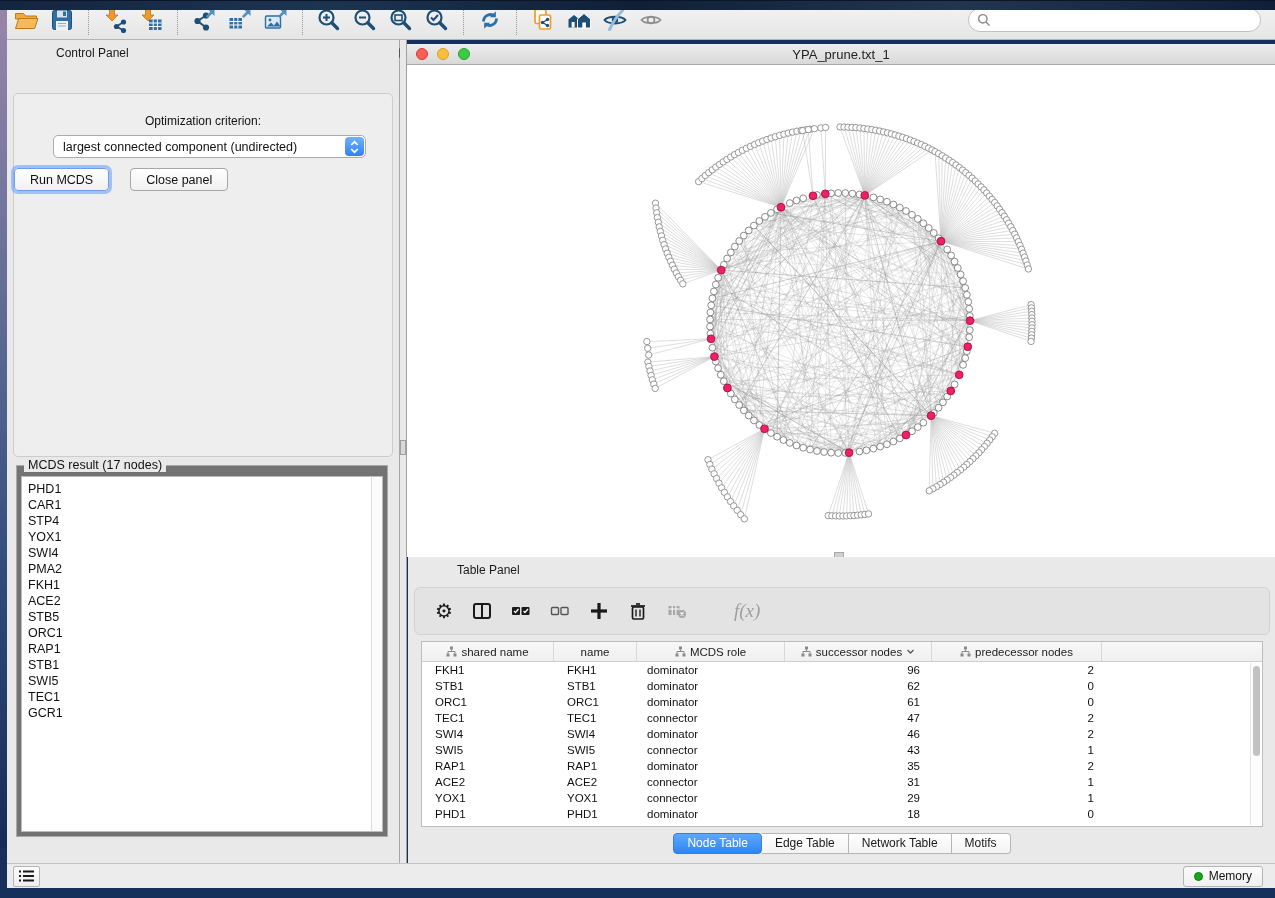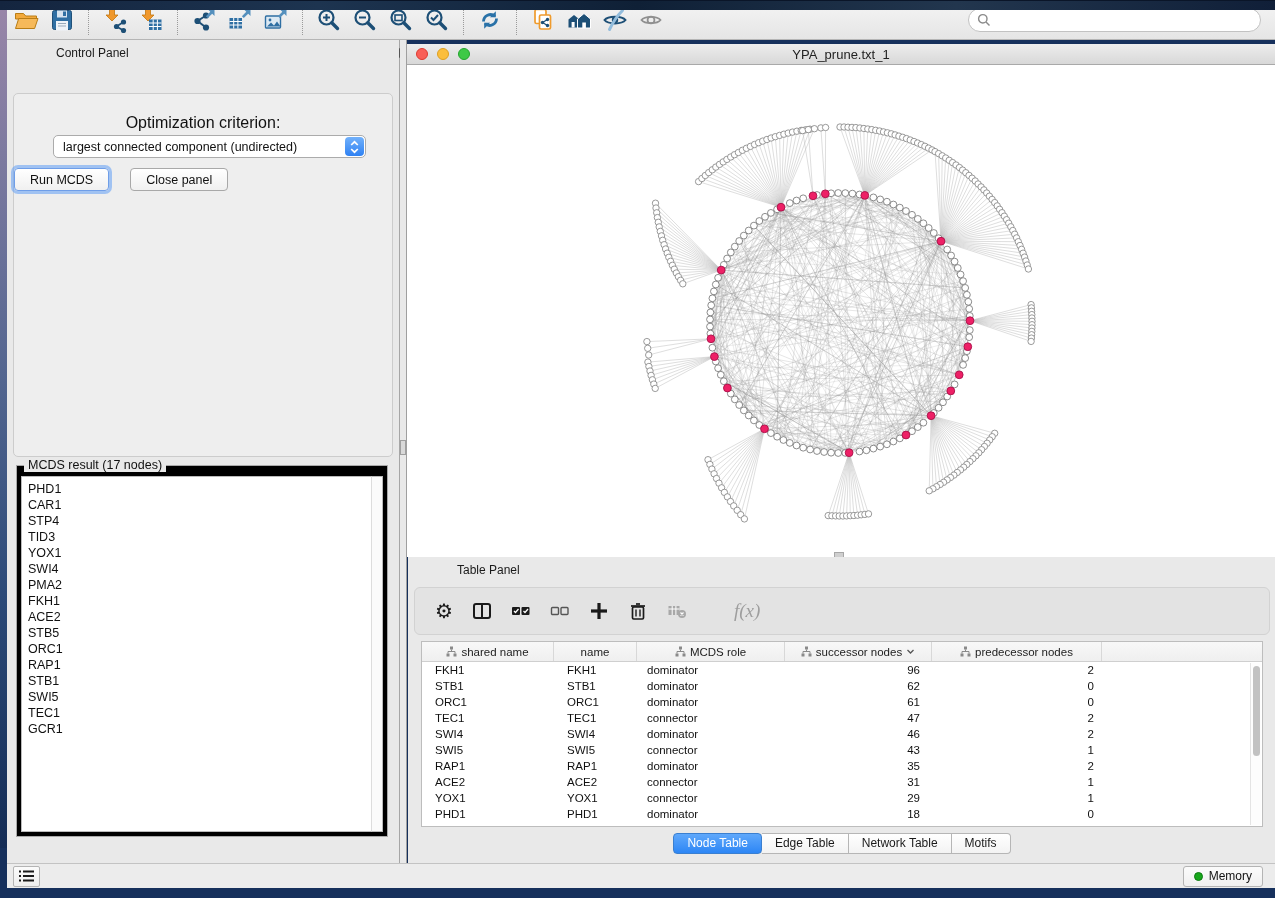--- a/index.html
+++ b/index.html
@@ -33,33 +33,33 @@
 
   .seg-tabs { position:absolute; display:flex; }
   .seg { height:21px; line-height:19px; padding:0 13px; font-size:12px; color:#1a1a1a;
     background:linear-gradient(#ffffff,#f3f3f3); border:1px solid #b6b6b6; border-left:none; text-align:center; }
   .seg:first-child { border-left:1px solid #b6b6b6; border-radius:4px 0 0 4px; }
   .seg:last-child { border-radius:0 4px 4px 0; }
   .seg.active { background:linear-gradient(#5fa8fb,#2d86f5); color:#fff; border:1px solid #3a7fd0; border-radius:4px; }
 
   .cp-body { position:absolute; left:6px; top:53px; width:380px; height:364px;
     background:#eeeeee; border:1px solid #cccccc; border-radius:5px; }
-  .crit-label { position:absolute; top:20px; width:100%; text-align:center; font-size:16px; color:#111; }
+  .crit-label { position:absolute; top:20px; width:100%; text-align:center; font-size:12px; color:#111; }
   .mac-select { position:absolute; left:39px; top:41px; width:313px; height:23px; background:#fff;
     border:1px solid #ababab; border-radius:5px; font-size:12.5px; color:#111;
     display:flex; align-items:center; padding-left:9px; }
   .mac-select .stepper { position:absolute; right:1px; top:1px; bottom:1px; width:19px;
     background:linear-gradient(#72b1fb,#2f82f3); border-radius:4px; display:flex; align-items:center; justify-content:center; }
   .btn-row { position:absolute; left:0; top:74px; width:100%; display:flex; gap:21px; }
   .mac-btn { height:23px; padding:0 15px; font-size:12.5px; color:#111; font-family:"Liberation Sans",sans-serif;
     background:linear-gradient(#ffffff,#f0f0f0); border:1px solid #a8a8a8; border-radius:4px; }
   .mac-btn.focused { box-shadow:0 0 0 3px rgba(97,158,245,.55); border-color:#6f9ee8; }
 
   .groupbox { position:absolute; left:9px; top:425px; width:372px; height:372px;
-    border:1px solid #a9a9a9; background:#000000; }
+    border:1px solid #a9a9a9; background:#737373; }
   .groupbox .legend { position:absolute; top:-8px; left:7px; background:#e9e9e9; padding:0 4px;
     font-size:12.5px; color:#111; }
   .result-list { position:absolute; left:4px; top:10px; right:16px; bottom:4px; background:#fff;
     border:1px solid #bbb; border-right:none; padding:4px 0 0 6px; overflow:hidden; }
   .result-list div { font-size:12.5px; line-height:16px; color:#111; }
   .result-scroll { position:absolute; top:10px; right:4px; bottom:4px; width:12px; background:#fbfbfb;
     border:1px solid #bbb; border-left:1px solid #ddd; }
 
   
   .v-splitter { position:absolute; left:400px; top:40px; width:7px; height:823px; background:#e9e9e9;
@@ -302,21 +302,20 @@
         <button class="mac-btn focused">Run MCDS</button>
         <button class="mac-btn">Close panel</button>
       </div>
     </div>
     <div class="groupbox">
       <span class="legend">MCDS result (17 nodes)</span>
       <div class="result-list" id="mcds-list">
           <div>PHD1</div>
           <div>CAR1</div>
           <div>STP4</div>
-          <div>TID3</div>
           <div>YOX1</div>
           <div>SWI4</div>
           <div>PMA2</div>
           <div>FKH1</div>
           <div>ACE2</div>
           <div>STB5</div>
           <div>ORC1</div>
           <div>RAP1</div>
           <div>STB1</div>
           <div>SWI5</div>

